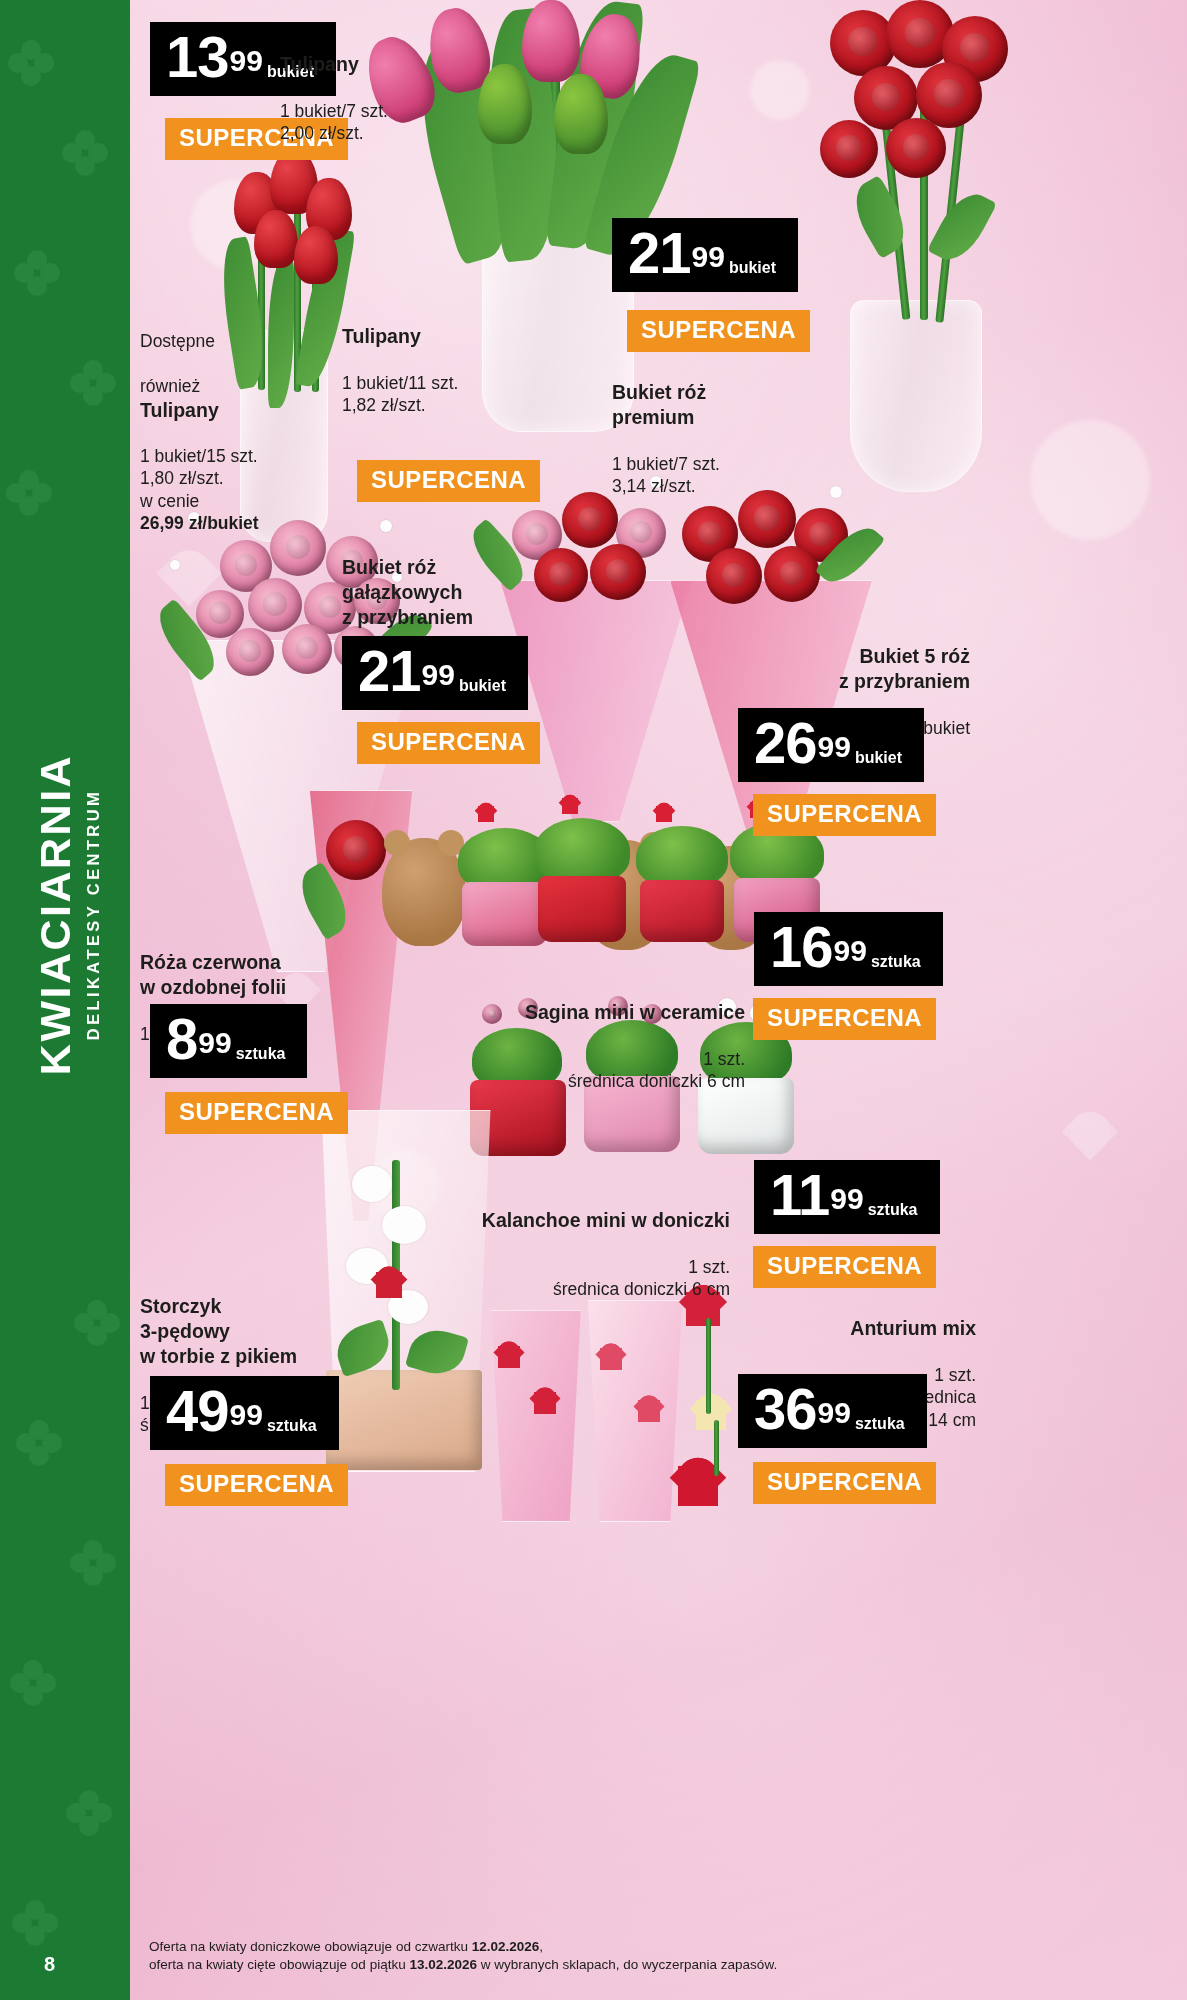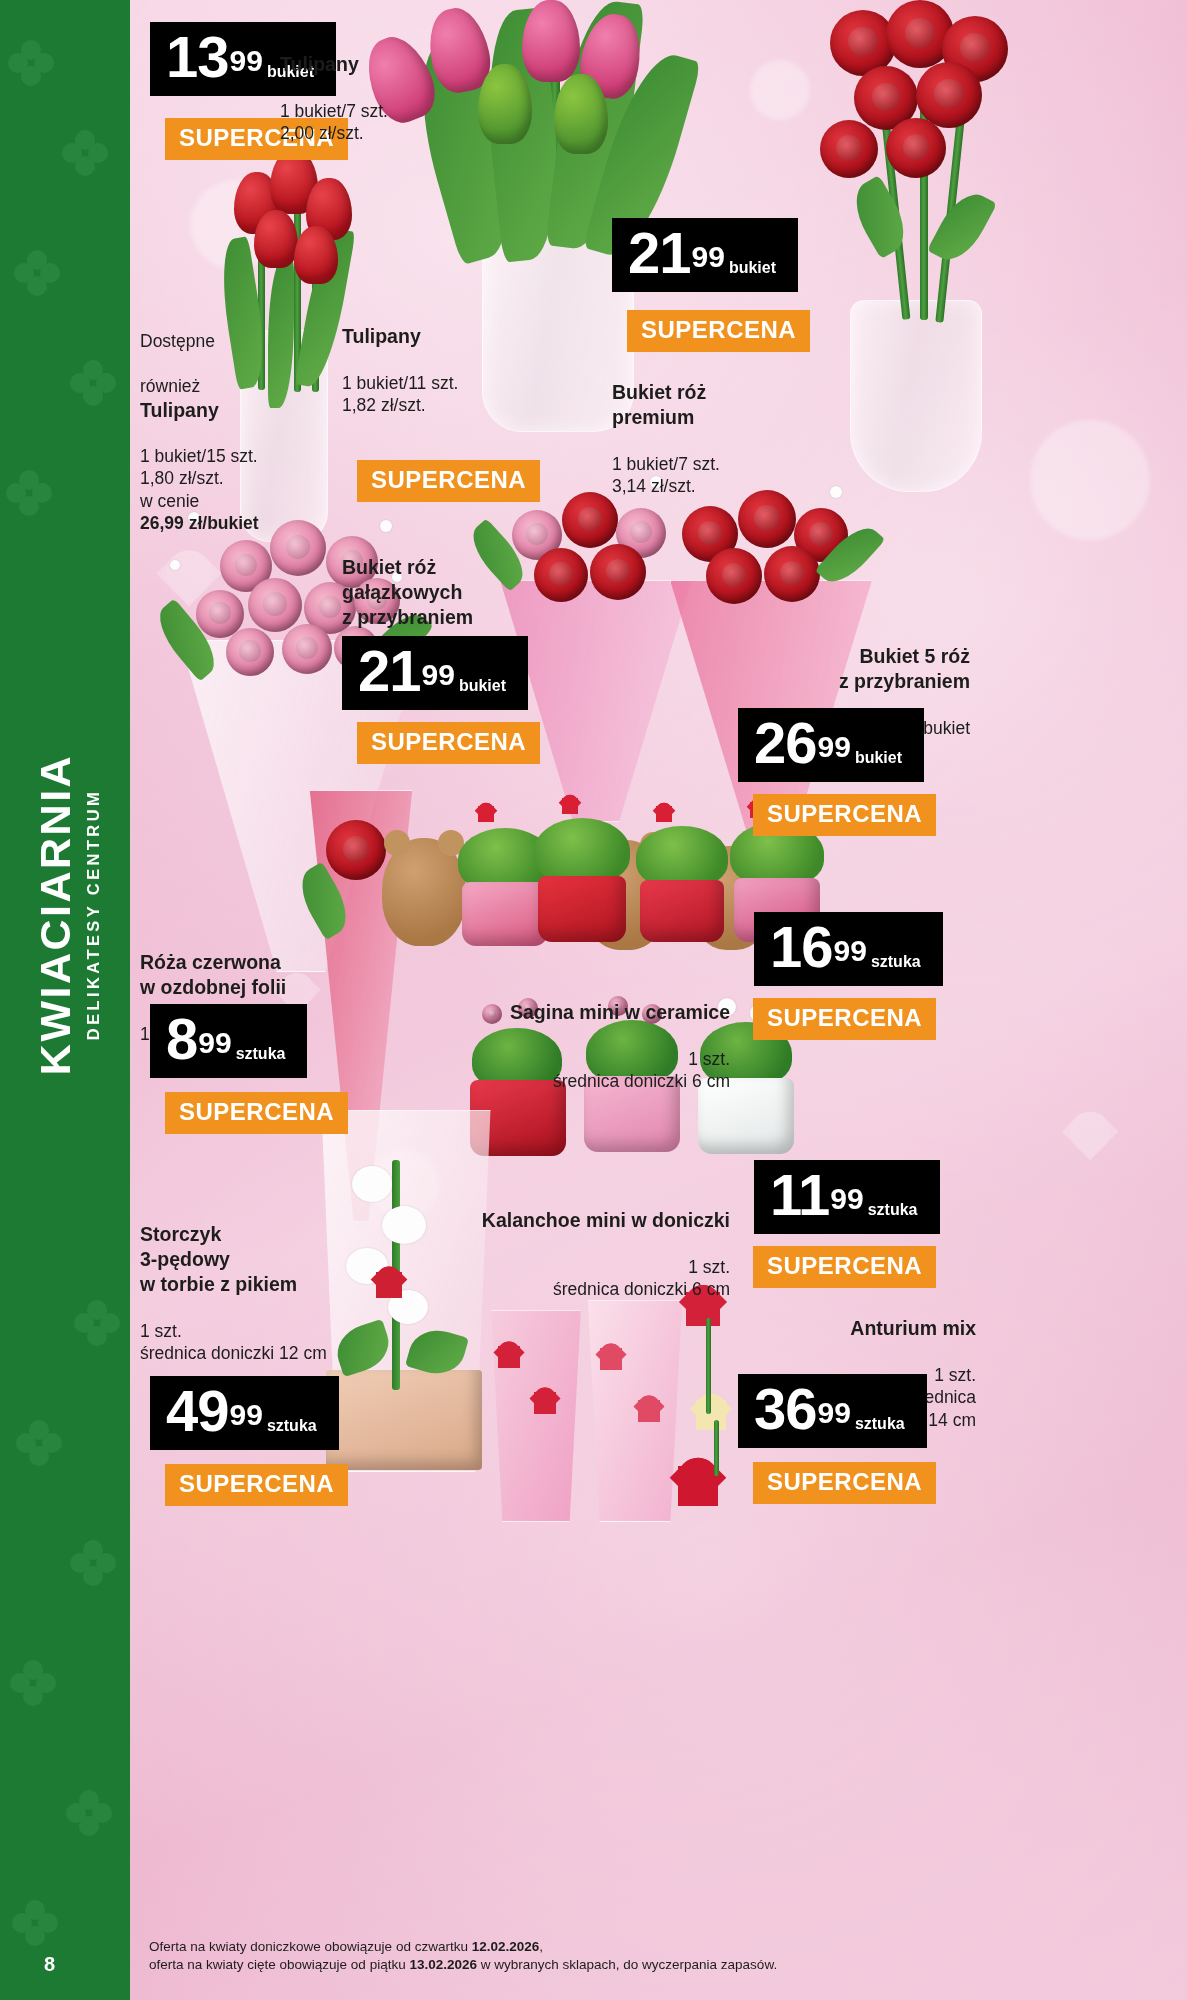--- a/index.html
+++ b/index.html
@@ -577,37 +577,37 @@
     </div>
     <div class="pricebox" style="left:20px; top:1004px;">
       <span class="int">8</span><span class="dec">99</span><span class="unit">sztuka</span>
     </div>
     <div class="supercena" style="left:20px; top:1092px;">SUPERCENA</div>
 
     <div class="pricebox" style="left:624px; top:912px;">
       <span class="int">16</span><span class="dec">99</span><span class="unit">sztuka</span>
     </div>
     <div class="supercena" style="left:608px; top:998px;">SUPERCENA</div>
-    <div class="desc right" style="left:330px; top:978px; width:270px;">
+    <div class="desc right" style="left:345px; top:978px; width:270px;">
       <span class="ttl">Sagina mini w ceramice</span>
       <span>1 szt.
 średnica doniczki 6 cm</span>
     </div>
 
     <div class="pricebox" style="left:624px; top:1160px;">
       <span class="int">11</span><span class="dec">99</span><span class="unit">sztuka</span>
     </div>
     <div class="supercena" style="left:608px; top:1246px;">SUPERCENA</div>
     <div class="desc right" style="left:300px; top:1186px; width:300px;">
       <span class="ttl">Kalanchoe mini w doniczki</span>
       <span>1 szt.
 średnica doniczki 6 cm</span>
     </div>
 
-    <div class="desc" style="left:10px; top:1200px; width:250px;">
+    <div class="desc" style="left:10px; top:1272px; width:250px;">
       <span class="ttl">Storczyk
 3-pędowy
 w torbie z pikiem</span>
       <span>1 szt.
 średnica doniczki 12 cm</span>
     </div>
     <div class="pricebox" style="left:20px; top:1376px;">
       <span class="int">49</span><span class="dec">99</span><span class="unit">sztuka</span>
     </div>
     <div class="supercena" style="left:20px; top:1464px;">SUPERCENA</div>

